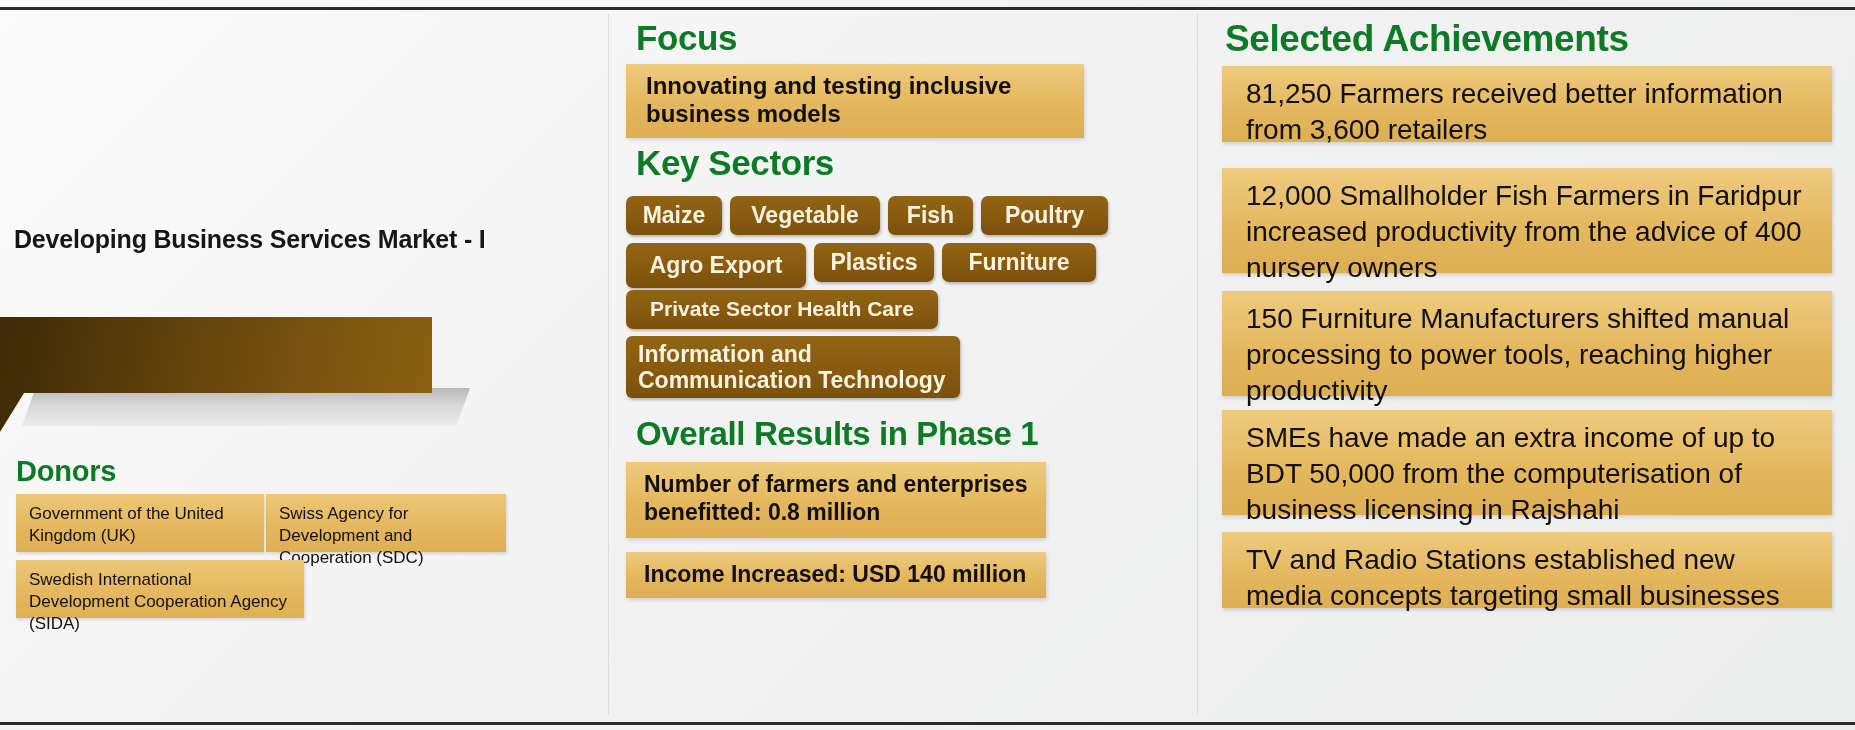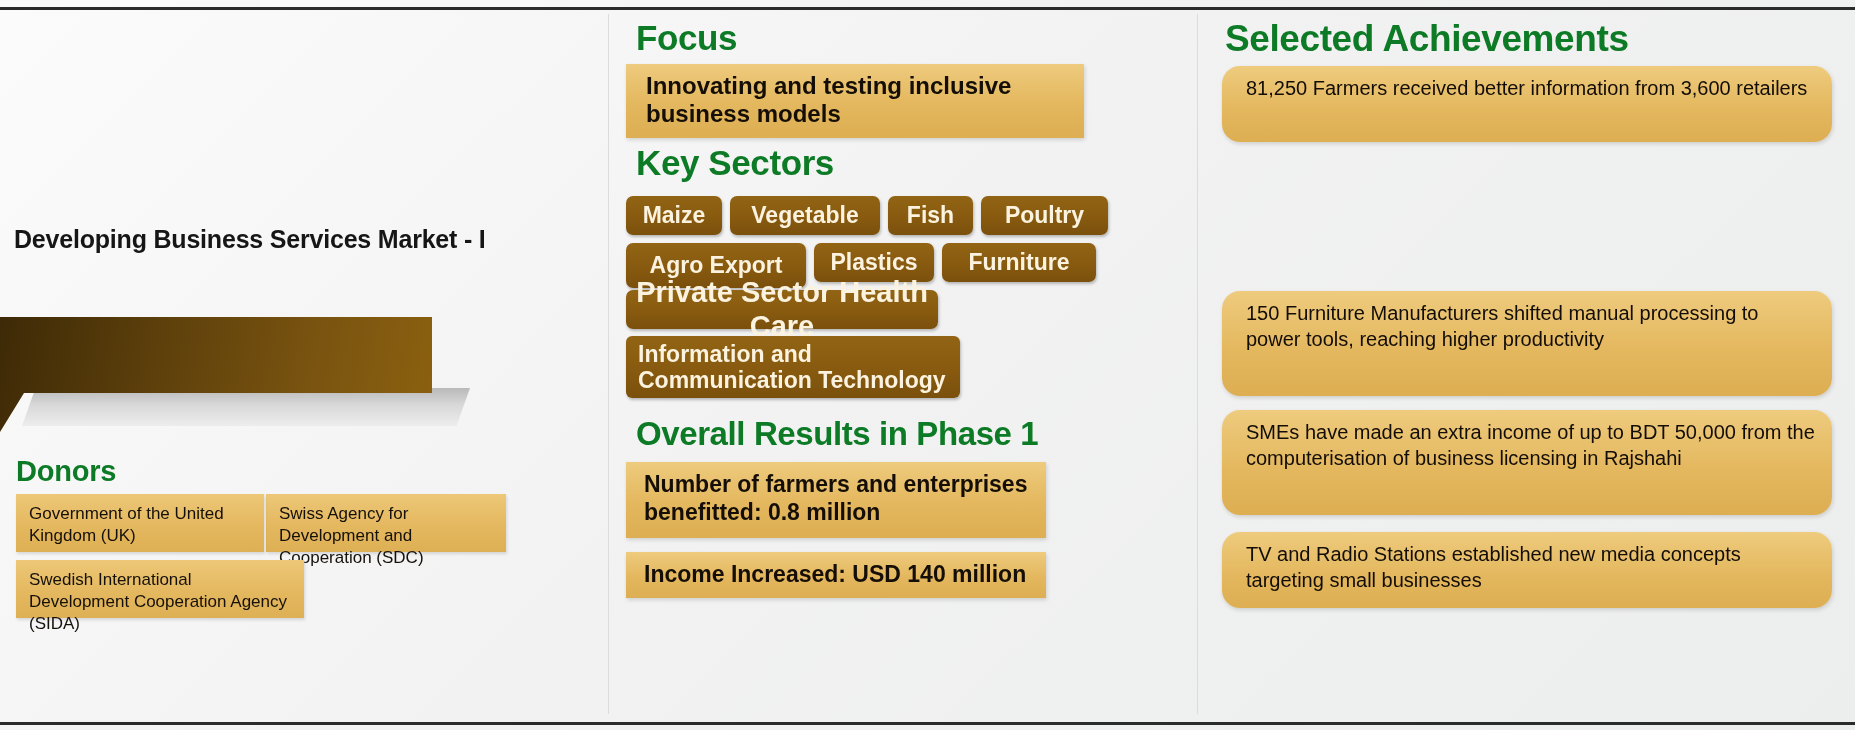--- a/index.html
+++ b/index.html
@@ -199,21 +199,21 @@
     line-height: 1.15;
     white-space: pre-line;
   }
   #pill-0 { left: 18px;  top: 186px; width: 96px;  height: 39px; font-size: 23px; }
   #pill-1 { left: 122px; top: 186px; width: 150px; height: 39px; font-size: 23px; }
   #pill-2 { left: 280px; top: 186px; width: 85px;  height: 39px; font-size: 23px; }
   #pill-3 { left: 373px; top: 186px; width: 127px; height: 39px; font-size: 23px; }
   #pill-4 { left: 18px;  top: 233px; width: 180px; height: 45px; font-size: 23px; }
   #pill-5 { left: 206px; top: 233px; width: 120px; height: 39px; font-size: 23px; }
   #pill-6 { left: 334px; top: 233px; width: 154px; height: 39px; font-size: 23px; }
-  #pill-7 { left: 18px;  top: 280px; width: 312px; height: 39px; font-size: 29px; }
+  #pill-7 { left: 18px;  top: 280px; width: 312px; height: 39px; font-size: 21px; }
   #pill-8 {
     left: 18px; top: 326px; width: 334px; height: 62px; font-size: 23px;
     justify-content: flex-start; text-align: left; padding-left: 12px; border-radius: 6px;
   }
 
   
   .col-right { position: absolute; left: 1197px; top: 10px; width: 658px; height: 708px; }
   #head-achievements {
     position: absolute;
     left: 28px; top: 8px;
@@ -222,26 +222,25 @@
     color: #0d7a26;
     letter-spacing: -0.4px;
     white-space: nowrap;
   }
   .ach-box {
     position: absolute;
     left: 25px;
     width: 610px;
     background: linear-gradient(180deg, #eecb7e 0%, #e4b85f 55%, #ddae52 100%);
     color: #130d07;
-    font-size: 20px;
+    font-size: 28px;
     line-height: 1.28;
     padding: 10px 16px 10px 24px;
     box-sizing: border-box;
     box-shadow: 1px 2px 4px rgba(0,0,0,0.14);
-    border-radius: 18px;
   }
   #ach-0 { top: 56px;  height: 76px; }
   #ach-1 { top: 158px; height: 105px; }
   #ach-2 { top: 281px; height: 105px; }
   #ach-3 { top: 400px; height: 105px; }
   #ach-4 { top: 522px; height: 76px; }
 </style>
 </head>
 <body>
 
@@ -287,18 +286,19 @@
 Communication Technology</div>
 
     <div class="sec-head" id="head-overall">Overall Results in Phase 1</div>
     <div class="tan-box" id="result-0">Number of farmers and enterprises benefitted: 0.8 million</div>
     <div class="tan-box" id="result-1">Income Increased: USD 140 million</div>
   </div>
 
   <div class="col-right">
     <div id="head-achievements">Selected Achievements</div>
     <div class="ach-box" id="ach-0">81,250 Farmers received better information from 3,600 retailers</div>
+    <div class="ach-box" id="ach-1">12,000 Smallholder Fish Farmers in Faridpur increased productivity from the advice of 400 nursery owners</div>
     <div class="ach-box" id="ach-2">150 Furniture Manufacturers shifted manual processing to power tools, reaching higher productivity</div>
     <div class="ach-box" id="ach-3">SMEs have made an extra income of up to BDT 50,000 from the computerisation of business licensing in Rajshahi</div>
     <div class="ach-box" id="ach-4">TV and Radio Stations established new media concepts targeting small businesses</div>
   </div>
 
 </div>
 
 </body></html>

